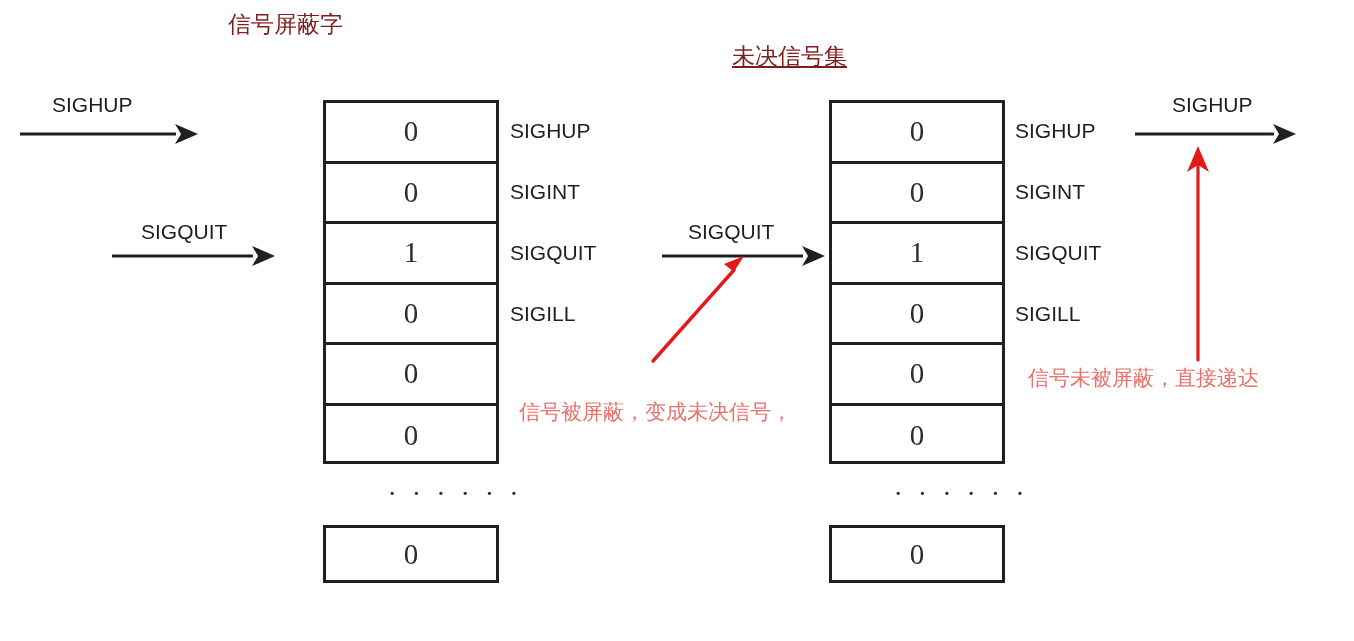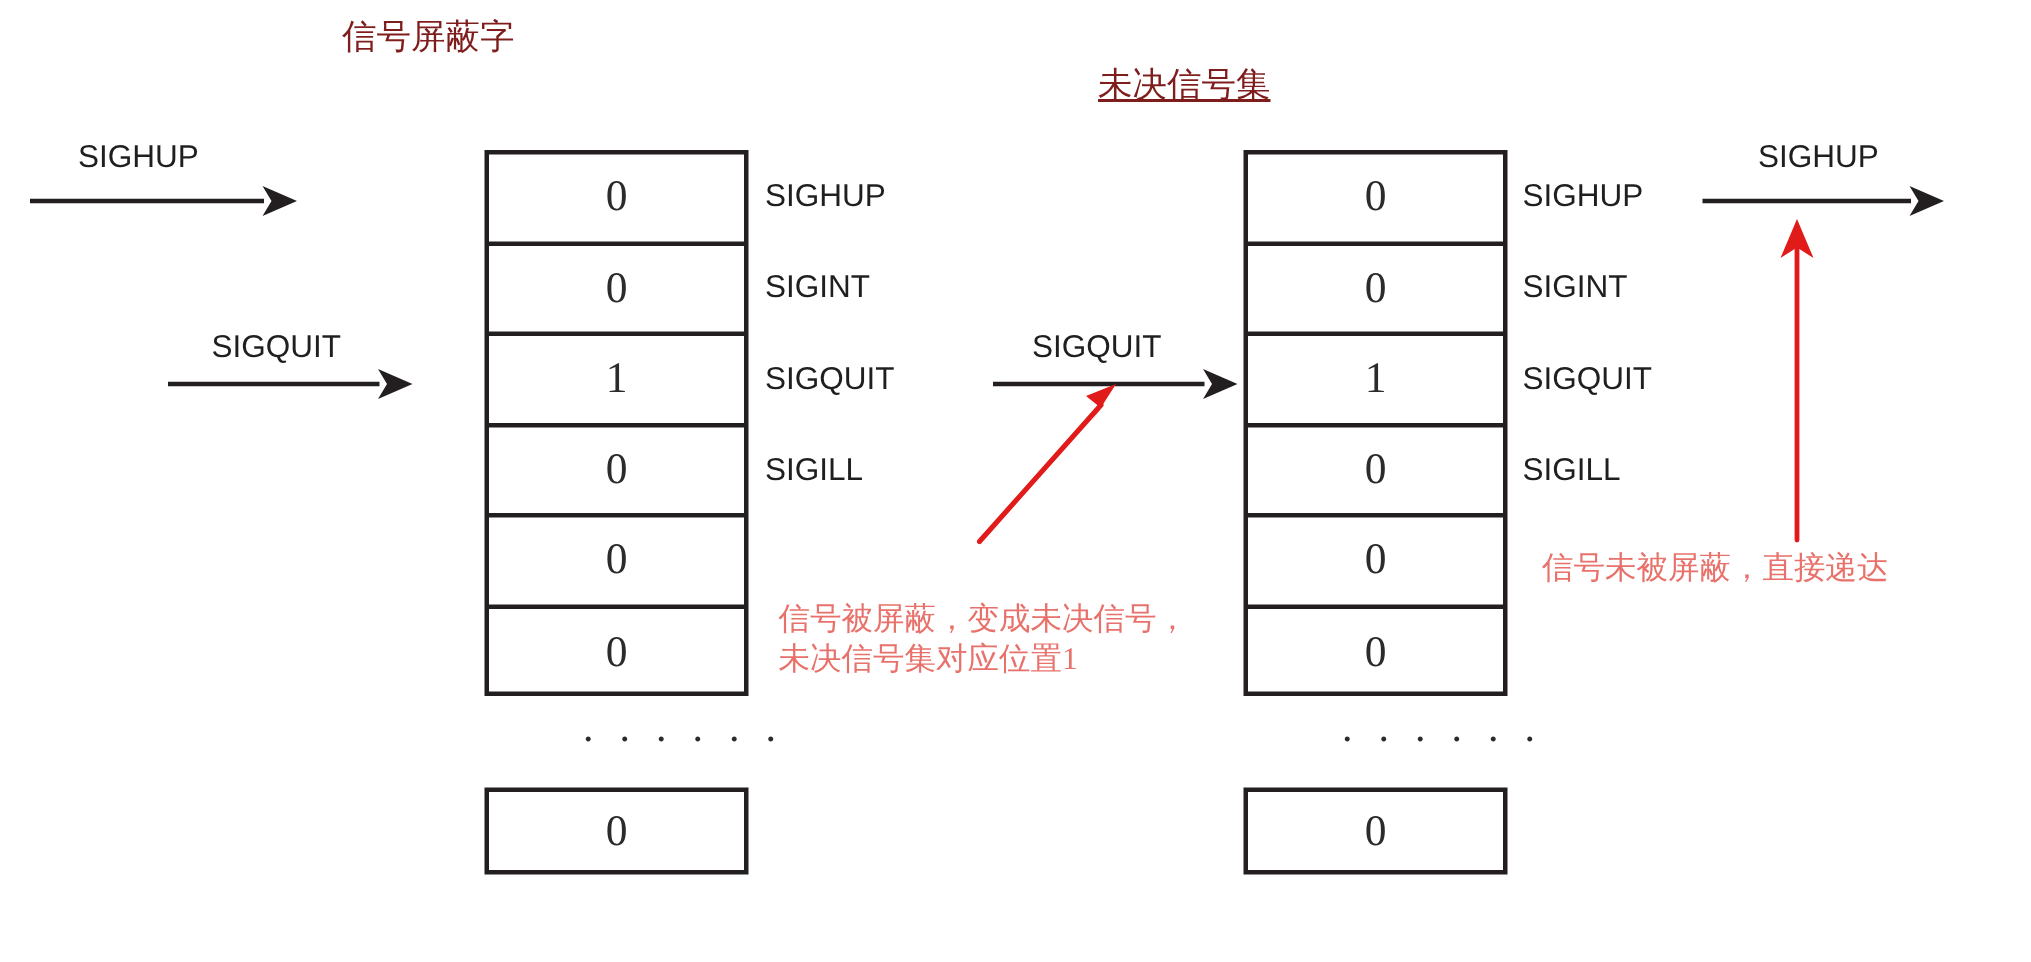--- a/index.html
+++ b/index.html
@@ -173,21 +173,20 @@
 
   <div class="arrow-wrap" style="left:630px; top:248px; width:130px; height:120px;">
     <svg width="130" height="120" viewBox="0 0 130 120" aria-hidden="true">
       <line x1="23" y1="113" x2="104" y2="22" stroke="#e01b19" stroke-width="3.4" stroke-linecap="round"></line>
       <polygon points="114,8 94,16 104,24 98,33" fill="#e01b19"></polygon>
     </svg>
   </div>
 
   <div class="note" style="left:519px; top:364px;margin-top:35px;">
     <span class="nl">信号被屏蔽，变成未决信号，</span>
-    <span class="nl">未决信号集对应位置1</span>
   </div>
 
   <div class="sigtable" id="pending-table" style="left:829px; top:100px; width:176px; height:364px;">
     <div class="sigrow" style="height:60.5px;">
       <span class="cellval">0</span>
     </div>
     <div class="sigrow" style="height:60.5px;">
       <span class="cellval">0</span>
     </div>
     <div class="sigrow" style="height:60.5px;">

